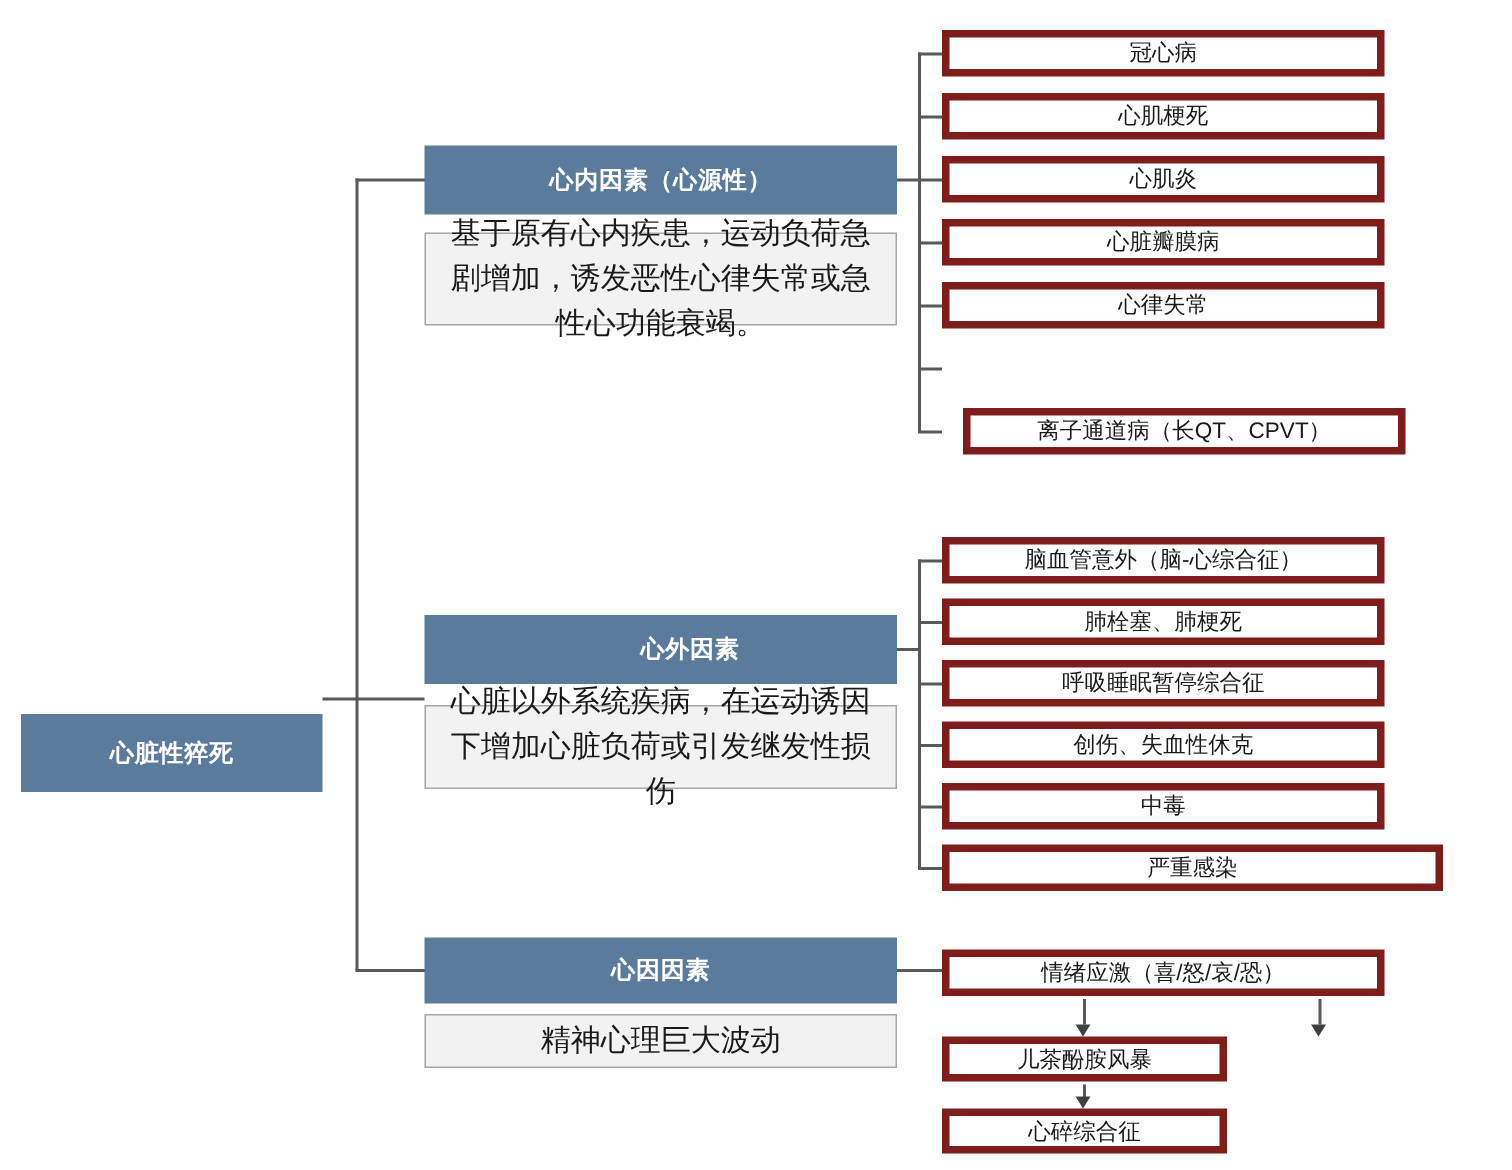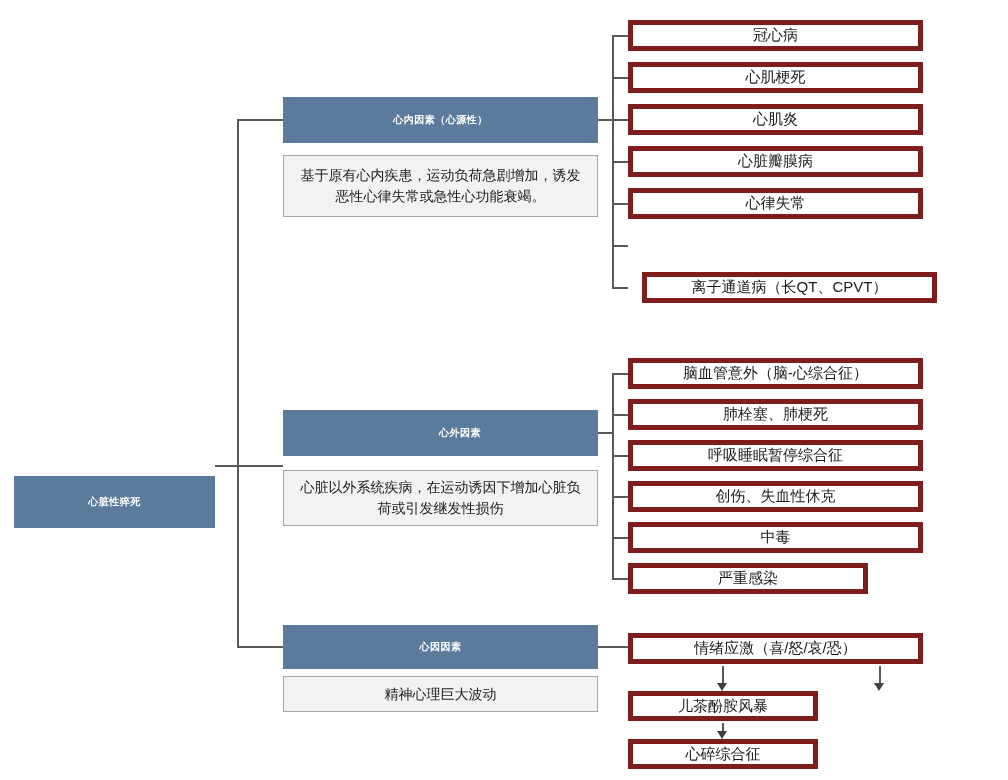--- a/index.html
+++ b/index.html
@@ -1,22 +1,22 @@
 <!DOCTYPE html>
 <html><head>
 <meta charset="utf-8">
 <style>
   html,body{margin:0;padding:0;background:#fff;}
   body{font-family:"Liberation Sans","DejaVu Sans",sans-serif;}
   .canvas{position:relative;width:1008px;height:780px;background:#fff;overflow:hidden;}
   .node{position:absolute;display:flex;align-items:center;justify-content:center;
         text-align:center;box-sizing:border-box;}
-  .root,.header{background:#5b7b9c;color:#ffffff;font-weight:bold;font-size:10px;letter-spacing:.5px;}
+  .root,.header{background:#5b7b9c;color:#ffffff;font-weight:bold;font-size:16px;letter-spacing:.5px;}
   .leaf{background:#ffffff;border:5px solid #7f1d1d;font-size:15px;color:#1a1a1a;}
-  .desc{background:#f2f2f2;border:1px solid #a6a6a6;font-size:14px;color:#1a1a1a;
+  .desc{background:#f2f2f2;border:1px solid #a6a6a6;font-size:20px;color:#1a1a1a;
         line-height:1.5;padding:4px 12px;}
   .line{position:absolute;background:#595959;}
   .h{height:1.5px;}
   .v{width:1.5px;}
   .arrow{position:absolute;width:0;height:0;border-left:5px solid transparent;
          border-right:5px solid transparent;border-top:8px solid #404040;}
 </style>
 </head>
 <body>
 
@@ -59,21 +59,21 @@
   <div class="line h" style="left:612px;top:455px;width:16px;"></div>
   <div class="line h" style="left:612px;top:496px;width:16px;"></div>
   <div class="line h" style="left:612px;top:537px;width:16px;"></div>
   <div class="line h" style="left:612px;top:578px;width:16px;"></div>
 
   <div class="node leaf" style="left:628px;top:358px;width:295px;height:31px;">脑血管意外（脑-心综合征）</div>
   <div class="node leaf" style="left:628px;top:399px;width:295px;height:31px;">肺栓塞、肺梗死</div>
   <div class="node leaf" style="left:628px;top:440px;width:295px;height:31px;">呼吸睡眠暂停综合征</div>
   <div class="node leaf" style="left:628px;top:481px;width:295px;height:31px;">创伤、失血性休克</div>
   <div class="node leaf" style="left:628px;top:522px;width:295px;height:31px;">中毒</div>
-  <div class="node leaf" style="left:628px;top:563px;width:240px;height:31px;">严重感染</div>
+  <div class="node leaf" style="left:628px;top:563px;width:334px;height:31px;">严重感染</div>
 
   <div class="node header" style="left:283px;top:625px;width:315px;height:44px;">心因因素</div>
   <div class="node desc" style="left:283px;top:676px;width:315px;height:36px;">精神心理巨大波动</div>
 
   <div class="line h" style="left:598px;top:646px;width:30px;"></div>
 
   <div class="node leaf" style="left:628px;top:633px;width:295px;height:31px;">情绪应激（喜/怒/哀/恐）</div>
 
   <div class="line v" style="left:722px;top:666px;height:17px;"></div>
   <div class="arrow" style="left:717px;top:683px;"></div>

